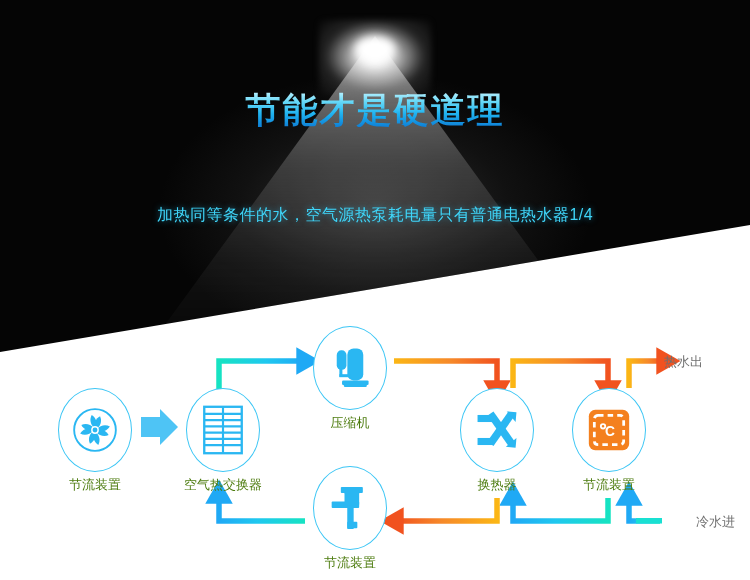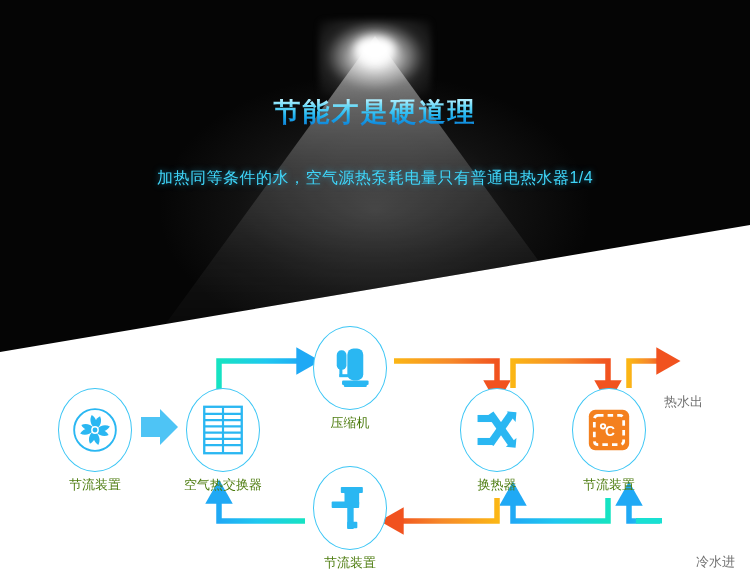--- a/index.html
+++ b/index.html
@@ -41,31 +41,32 @@
     background:radial-gradient(ellipse at 50% 48%, #ffffff 0%, #f2f2f2 16%, rgba(205,205,205,.72) 36%, rgba(120,120,120,.28) 62%, rgba(0,0,0,0) 100%);
     filter:blur(3px);
   }
   .lamp2{
     position:absolute;left:375px;top:36px;width:40px;height:26px;
     transform:translateX(-50%);border-radius:50%;
     background:#ffffff;filter:blur(4px);
   }
 
   .title{
-    position:absolute;left:0;right:0;top:99px;text-align:center;
-    font-size:27px;font-weight:bold;letter-spacing:2px;line-height:1;
+    position:absolute;left:0;right:0;top:92px;text-align:center;
+    font-size:35px;font-weight:bold;letter-spacing:2px;line-height:1;
     background:linear-gradient(to bottom,#b7f0ff 0%,#66d8f7 28%,#1fb3f0 62%,#0e7fd6 100%);
     -webkit-background-clip:text;background-clip:text;
     color:transparent;-webkit-text-fill-color:transparent;
     text-shadow:none;
   }
   .sub{
     position:absolute;left:0;right:0;text-align:center;
     color:#3fd4f7;font-size:16px;letter-spacing:.5px;
     text-shadow:0 0 6px rgba(40,200,255,.55);
+    margin-top:37px;
   }
   .sub.l1{top:168px;}
   .sub.l2{top:203px;}
 
   
   .diagram{position:absolute;left:0;top:0;width:750px;height:580px;}
   .node{position:absolute;}
   .node .ring{
     position:absolute;left:0;top:0;
     width:74px;height:84px;border-radius:50%;
@@ -73,21 +74,21 @@
     background:#fff;
   }
   .node .glyph{
     position:absolute;left:0;top:0;width:74px;height:84px;
     display:flex;align-items:center;justify-content:center;
   }
   .node .cap{
     position:absolute;left:-34px;top:88px;width:142px;text-align:center;
     font-size:13px;color:#4d7c0f;white-space:nowrap;
   }
-  .sidelabel{position:absolute;font-size:13px;color:#6f6f6f;white-space:nowrap;margin-top:40px;}
+  .sidelabel{position:absolute;font-size:13px;color:#6f6f6f;white-space:nowrap;}
 
   svg.arrows{position:absolute;left:0;top:0;width:750px;height:580px;overflow:visible;}
 </style>
 </head>
 <body>
 
 <div id="stage">
 
   <div class="hero">
     <div class="vign"></div>

